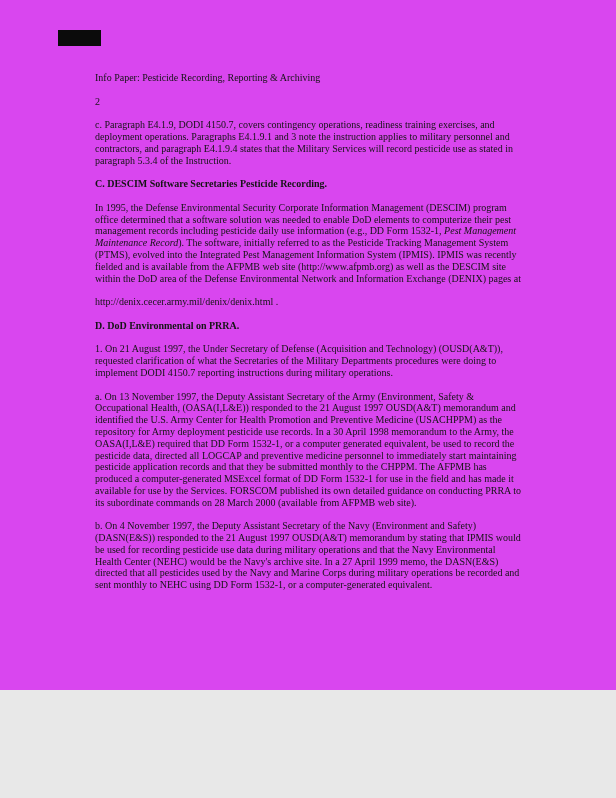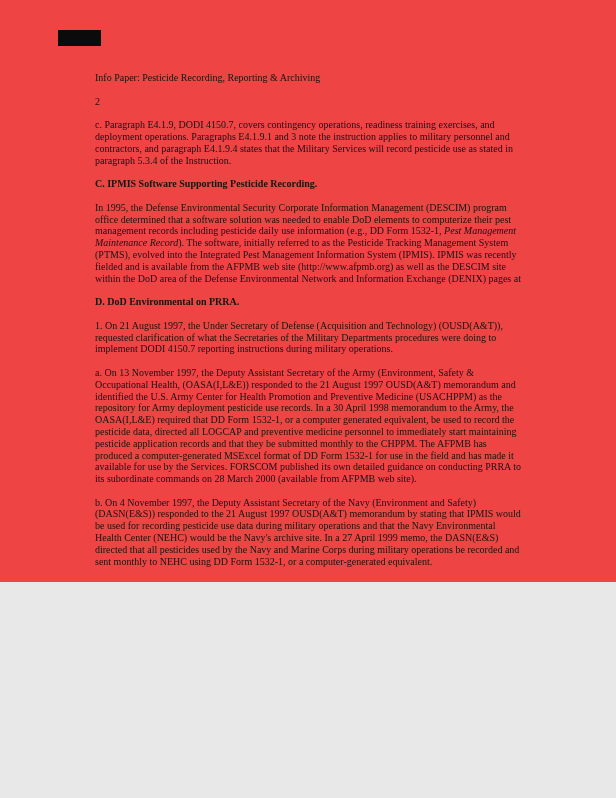--- a/index.html
+++ b/index.html
@@ -3,22 +3,22 @@
 <meta charset="utf-8">
 <style>
   html, body {
     margin: 0;
     padding: 0;
     background: #e8e8e8;
   }
   .page {
     position: relative;
     width: 616px;
-    height: 582px;
-    background: #ef4444;
+    height: 690px;
+    background: #d946ef;
     overflow: hidden;
     font-family: "Liberation Serif", "DejaVu Serif", serif;
     color: #141414;
   }
   .scan-artifact {
     position: absolute;
     left: 58px;
     top: 30px;
     width: 43px;
     height: 16px;
@@ -54,24 +54,25 @@
   <div class="scan-artifact"></div>
 
   <div class="content">
 
     <p>Info Paper: Pesticide Recording, Reporting &amp; Archiving</p>
 
     <p>2</p>
 
     <p>c. Paragraph E4.1.9, DODI 4150.7, covers contingency operations, readiness training exercises, and deployment operations. Paragraphs E4.1.9.1 and 3 note the instruction applies to military personnel and contractors, and paragraph E4.1.9.4 states that the Military Services will record pesticide use as stated in paragraph 5.3.4 of the Instruction.</p>
 
-    <p class="heading">C. IPMIS Software Supporting Pesticide Recording.</p>
+    <p class="heading">C. DESCIM Software Secretaries Pesticide Recording.</p>
 
     <p><span>In 1995, the Defense Environmental Security Corporate Information Management (DESCIM) program office determined that a software solution was needed to enable DoD elements to computerize their pest management records including pesticide daily use information (e.g., DD Form 1532-1, </span><span class="italic">Pest Management Maintenance Record</span><span>). The software, initially referred to as the Pesticide Tracking Management System (PTMS), evolved into the Integrated Pest Management Information System (IPMIS). IPMIS was recently fielded and is available from the AFPMB web site (http://www.afpmb.org) as well as the DESCIM site within the DoD area of the Defense Environmental Network and Information Exchange (DENIX) pages at</span></p>
 
+    <p class="url-line">http://denix.cecer.army.mil/denix/denix.html .</p>
 
     <p class="heading">D. DoD Environmental on PRRA.</p>
 
     <p>1. On 21 August 1997, the Under Secretary of Defense (Acquisition and Technology) (OUSD(A&amp;T)), requested clarification of what the Secretaries of the Military Departments procedures were doing to implement DODI 4150.7 reporting instructions during military operations.</p>
 
     <p>a. On 13 November 1997, the Deputy Assistant Secretary of the Army (Environment, Safety &amp; Occupational Health, (OASA(I,L&amp;E)) responded to the 21 August 1997 OUSD(A&amp;T) memorandum and identified the U.S. Army Center for Health Promotion and Preventive Medicine (USACHPPM) as the repository for Army deployment pesticide use records. In a 30 April 1998 memorandum to the Army, the OASA(I,L&amp;E) required that DD Form 1532-1, or a computer generated equivalent, be used to record the pesticide data, directed all LOGCAP and preventive medicine personnel to immediately start maintaining pesticide application records and that they be submitted monthly to the CHPPM. The AFPMB has produced a computer-generated MSExcel format of DD Form 1532-1 for use in the field and has made it available for use by the Services. FORSCOM published its own detailed guidance on conducting PRRA to its subordinate commands on 28 March 2000 (available from AFPMB web site).</p>
 
     <p>b. On 4 November 1997, the Deputy Assistant Secretary of the Navy (Environment and Safety) (DASN(E&amp;S)) responded to the 21 August 1997 OUSD(A&amp;T) memorandum by stating that IPMIS would be used for recording pesticide use data during military operations and that the Navy Environmental Health Center (NEHC) would be the Navy's archive site. In a 27 April 1999 memo, the DASN(E&amp;S) directed that all pesticides used by the Navy and Marine Corps during military operations be recorded and sent monthly to NEHC using DD Form 1532-1, or a computer-generated equivalent.</p>
 
   </div>

